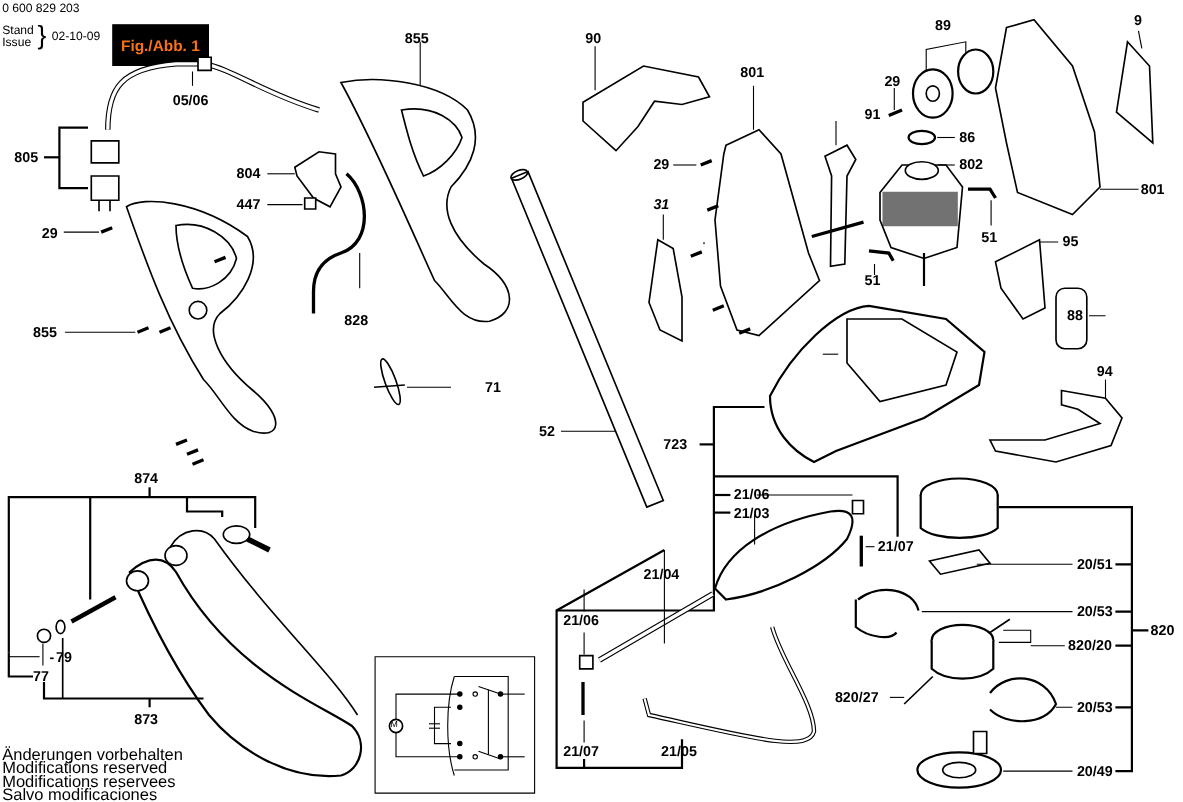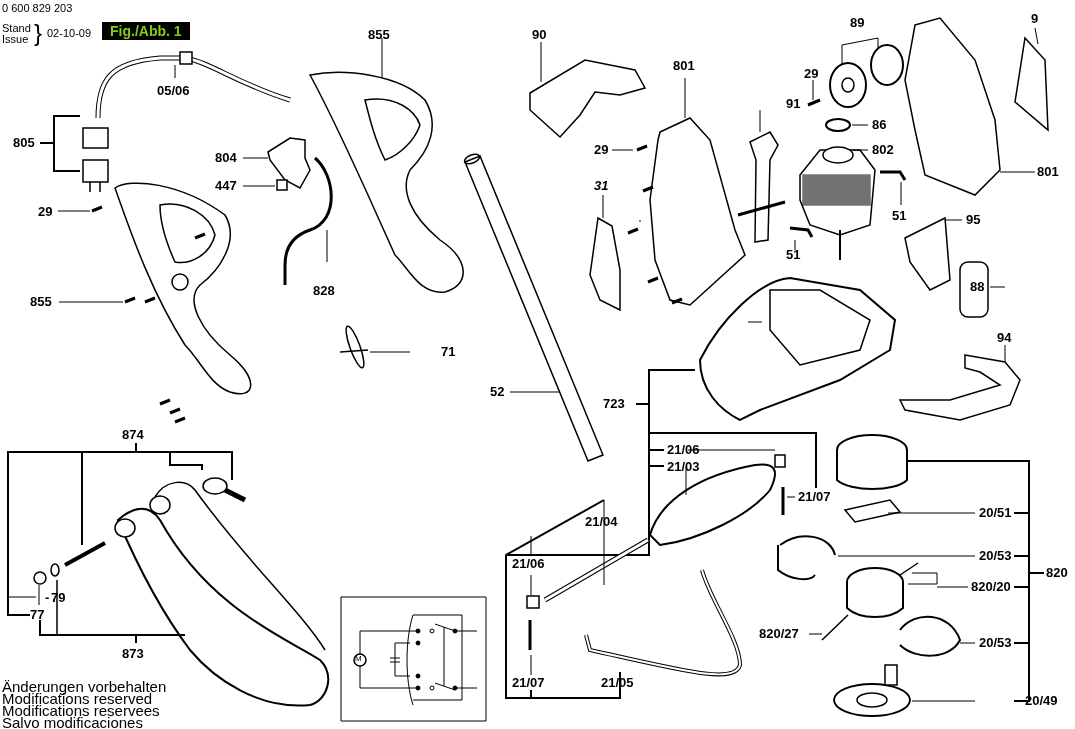--- a/index.html
+++ b/index.html
@@ -1,19 +1,19 @@
 <!DOCTYPE html>
 <html><head>
 <meta charset="utf-8">
 <style>
   html,body{margin:0;padding:0;background:#fff;}
   body{width:1075px;height:729px;position:relative;overflow:hidden;font-family:"Liberation Sans",sans-serif;color:#000;}
   .lbl{position:absolute;font-size:13px;font-weight:bold;line-height:14px;white-space:nowrap;}
   .hdr{position:absolute;font-size:11px;line-height:12px;}
-  .fig{position:absolute;left:102px;top:22px;background:#000;color:#84cc16;font-weight:bold;font-size:14px;padding:0 8px;line-height:18px;}
+  .fig{position:absolute;left:102px;top:22px;background:#000;color:#f97316;font-weight:bold;font-size:14px;padding:10px 8px;line-height:18px;}
   .brace{position:absolute;left:34px;top:21px;font-size:24px;line-height:24px;}
   .notes{position:absolute;left:2px;top:681px;font-size:15px;line-height:12px;}
   svg#art{position:absolute;left:0;top:0;}
   svg#art path, svg#art line, svg#art ellipse, svg#art rect, svg#art polyline, svg#art circle{vector-effect:non-scaling-stroke;}
 </style>
 </head>
 <body>
 
 <div class="hdr" style="left:2px;top:2px;">0 600 829 203</div>
 <div class="hdr" style="left:2px;top:22px;">Stand</div>
@@ -317,21 +317,21 @@
 <div class="lbl" style="left:512px;top:557px;">21/06</div>
 <div class="lbl" style="left:798px;top:490px;">21/07</div>
 <div class="lbl" style="left:512px;top:676px;">21/07</div>
 <div class="lbl" style="left:601px;top:676px;">21/05</div>
 <div class="lbl" style="left:979px;top:506px;">20/51</div>
 <div class="lbl" style="left:979px;top:549px;">20/53</div>
 <div class="lbl" style="left:971px;top:580px;">820/20</div>
 <div class="lbl" style="left:1046px;top:566px;">820</div>
 <div class="lbl" style="left:759px;top:627px;">820/27</div>
 <div class="lbl" style="left:979px;top:636px;">20/53</div>
-<div class="lbl" style="left:979px;top:694px;margin-left:46px;">20/49</div>
+<div class="lbl" style="left:979px;top:694px;">20/49</div>
 
 <div style="position:absolute;left:355px;top:654px;font-size:8px;line-height:10px;">M</div>
 
 <div class="notes">
   <div>Änderungen vorbehalten</div>
   <div>Modifications reserved</div>
   <div>Modifications reservees</div>
   <div>Salvo modificaciones</div>
 </div>
 

